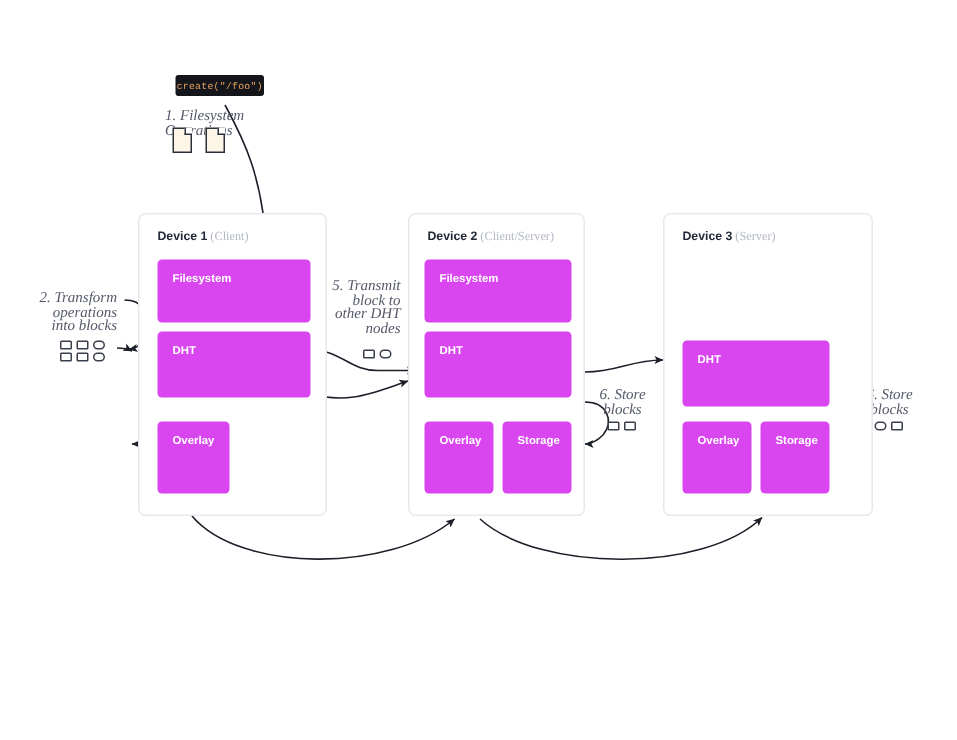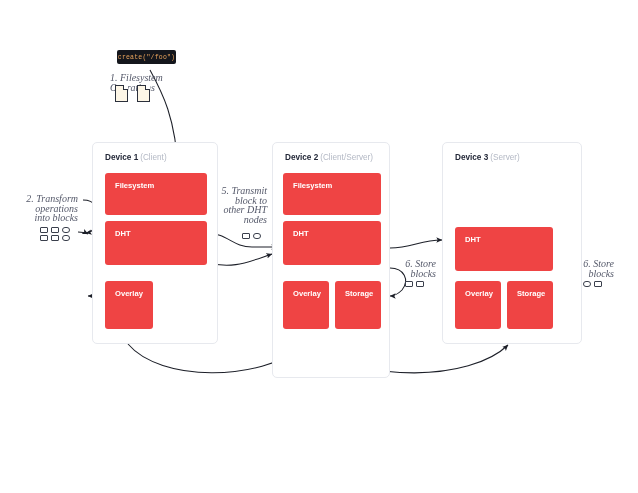--- a/index.html
+++ b/index.html
@@ -49,21 +49,21 @@
   }
 
   
   .annot {
     font-family: "Liberation Serif", serif;
     font-style: italic;
     font-size: 10px;
     line-height: 9.5px;
     color: #55596a;
   }
-  .annot.center { text-align: right; }
+  .annot.center { text-align: center; }
   .annot.right  { text-align: right; }
 
   
   .doc-icon {
     width: 13px; height: 17px;
     background: #fdf6e6;
     border: 1px solid #2b303c;
     position: relative;
     box-sizing: border-box;
   }
@@ -106,24 +106,25 @@
     left: 12px; top: 10px;
     font-size: 8.2px;
     font-weight: bold;
     color: #232838;
     white-space: nowrap;
   }
   .device-title .role {
     font-weight: normal;
     color: #b3b8c4;
     margin-left: 2px;
+    font-family: Liberation Serif, serif;
   }
   .layer {
     position: absolute;
-    background: #ef4444;
+    background: #d946ef;
     border-radius: 3px;
     box-sizing: border-box;
   }
   .layer-label {
     position: absolute;
     left: 10px; top: 8px;
     font-size: 7.6px;
     font-weight: bold;
     color: #ffffff;
     white-space: nowrap;
@@ -228,21 +229,21 @@
       <span class="layer-label">Filesystem</span>
     </div>
     <div class="layer" style="left:12px; top:78px; width:102px; height:44px;">
       <span class="layer-label">DHT</span>
     </div>
     <div class="layer" style="left:12px; top:138px; width:48px; height:48px;">
       <span class="layer-label">Overlay</span>
     </div>
   </div>
 
-  <div class="device" style="left:272px; top:142px; width:118px; height:236px;">
+  <div class="device" style="left:272px; top:142px; width:118px; height:202px;">
     <div class="device-title">
       <span>Device 2</span><span class="role">(Client/Server)</span>
     </div>
     <div class="layer" style="left:10px; top:30px; width:98px; height:42px;">
       <span class="layer-label">Filesystem</span>
     </div>
     <div class="layer" style="left:10px; top:78px; width:98px; height:44px;">
       <span class="layer-label">DHT</span>
     </div>
     <div class="layer" style="left:10px; top:138px; width:46px; height:48px;">

